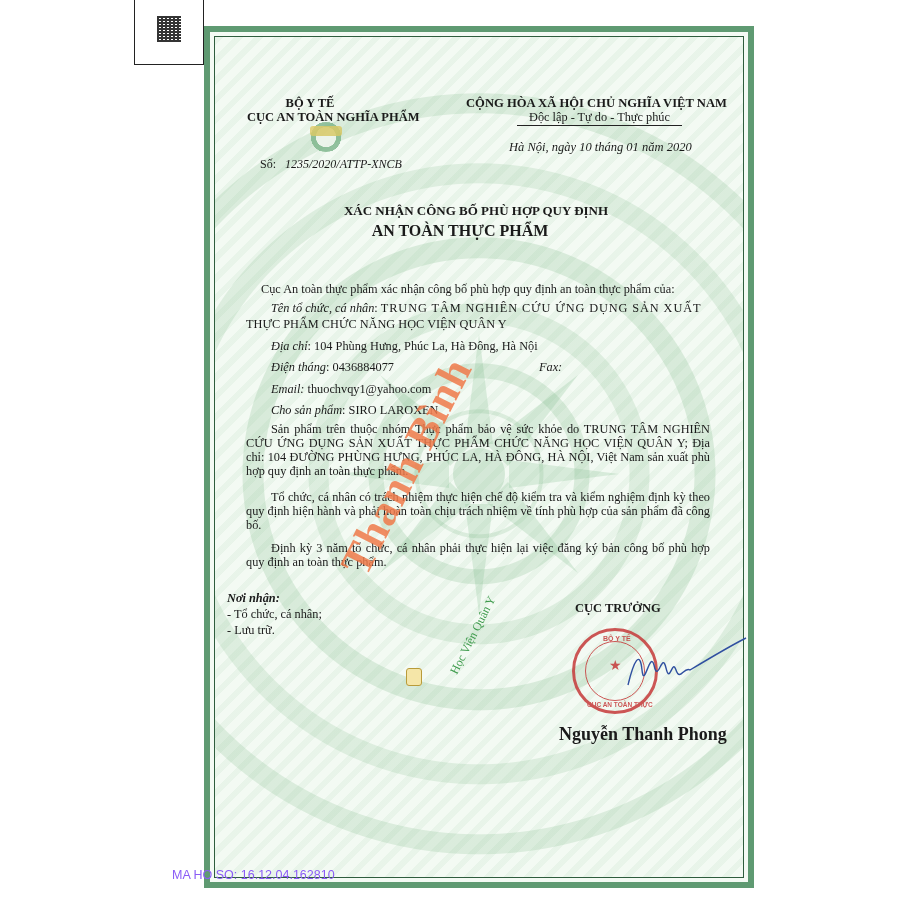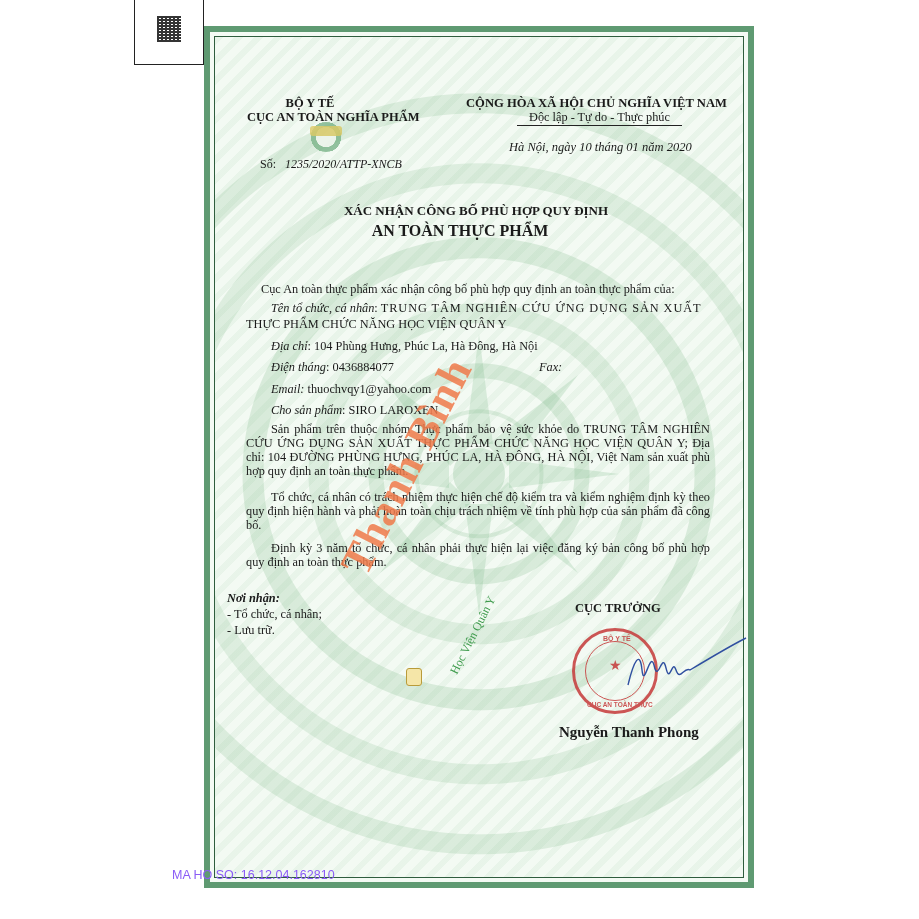--- a/index.html
+++ b/index.html
@@ -115,19 +115,19 @@
 <div class="txt b" style="left:575px;top:601px;font-size:12.5px;">CỤC TRƯỞNG</div>
 <div class="stamp">
   <div class="stamp-inner"></div>
   <div class="stamp-text" style="left:28px;top:4px;">BỘ Y TẾ</div>
   <div class="stamp-text" style="left:12px;top:70px;font-size:6.5px;">CỤC AN TOÀN THỰC</div>
   <div style="position:absolute;left:34px;top:26px;color:#c63a3a;font-size:14px;">★</div>
 </div>
 <svg style="position:absolute;left:620px;top:630px;" width="130" height="70">
   <path d="M8,55 C14,30 20,20 22,40 C24,60 30,20 34,35 C38,55 42,20 46,38 C50,55 52,28 56,40 C60,52 64,36 70,40 C90,28 110,16 126,8" stroke="#2f4fa0" stroke-width="1.4" fill="none"></path>
 </svg>
-<div class="txt b" style="left:559px;top:724px;font-size:15px;">Nguyễn Thanh Phong</div>
+<div class="txt b" style="left:559px;top:724px;font-size:18px;">Nguyễn Thanh Phong</div>
 
 <div class="watermark">Thanh Bình</div>
 <div class="watermark2">Học Viện Quân Y</div>
 <div class="logo-small"></div>
 
 <div class="footer-code">MA HO SO: 16.12.04.162810</div>
 
 </body></html>

